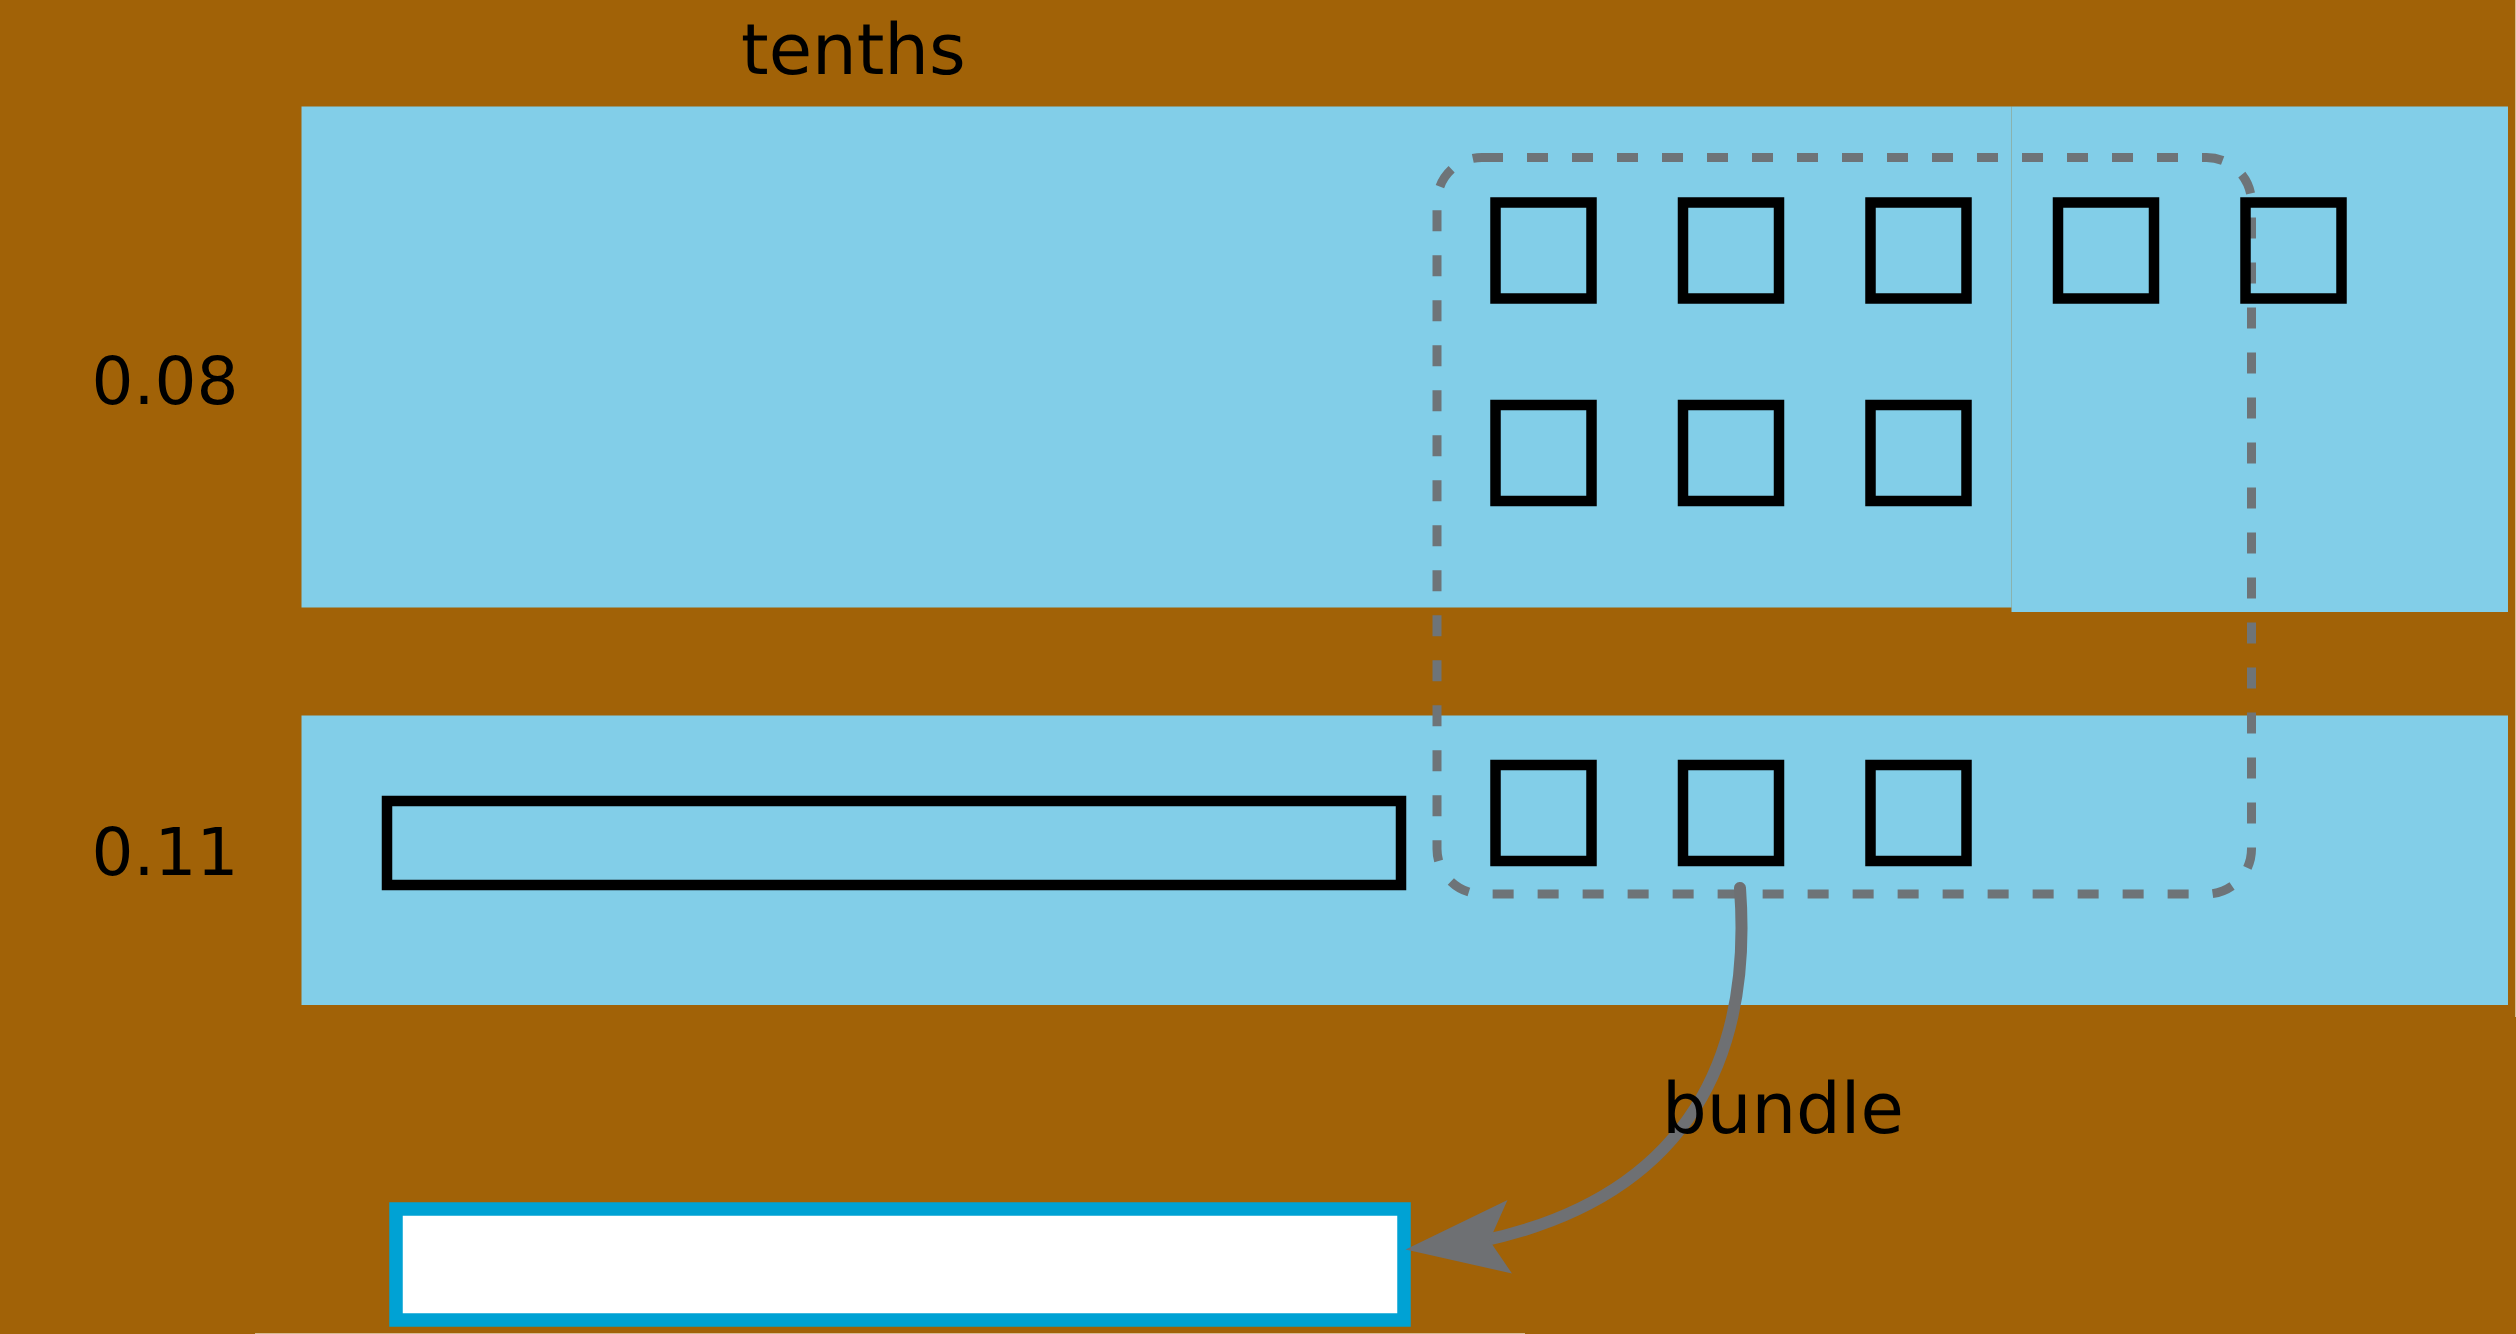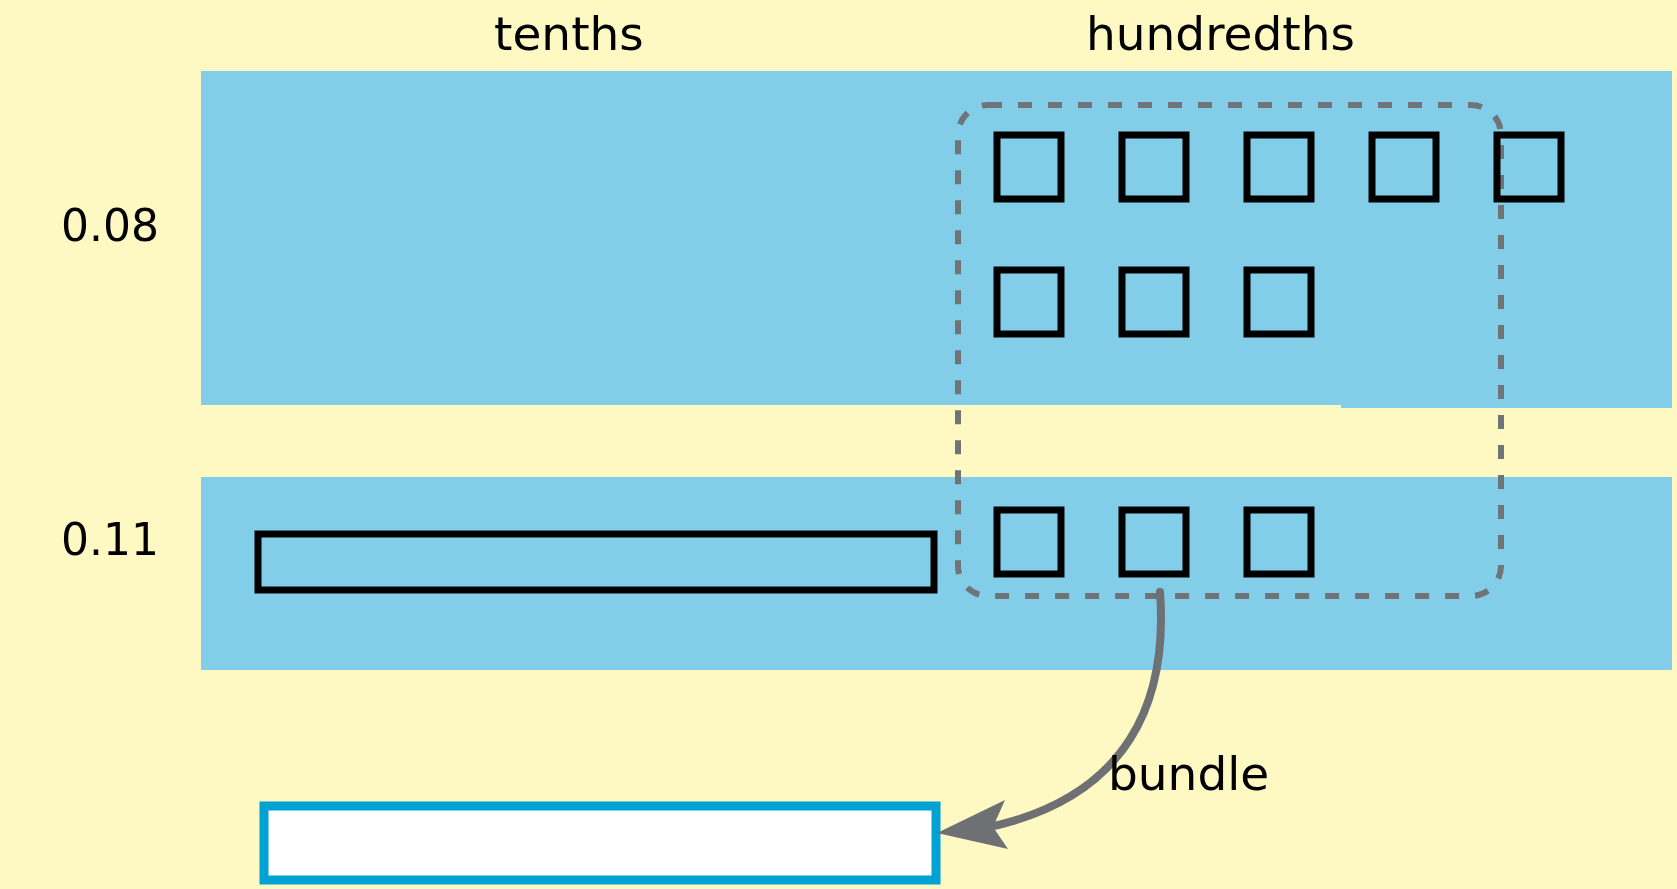--- a/index.html
+++ b/index.html
@@ -7,21 +7,21 @@
     padding: 0;
     background: #ffffff;
   }
   body {
     font-family: "DejaVu Sans", "Liberation Sans", sans-serif;
   }
   #stage {
     position: relative;
     width: 1677px;
     height: 889px;
-    background: #fef9c3;
+    background: #a16207;
     overflow: hidden;
   }
   #diagram-svg {
     position: absolute;
     left: 0;
     top: 0;
   }
   .col-heading {
     position: absolute;
     font-size: 47px;
@@ -38,33 +38,34 @@
     left: 1086px;
     top: 10px;
   }
   .row-label {
     position: absolute;
     font-size: 44px;
     color: #000000;
     line-height: 1;
     white-space: nowrap;
     font-weight: 400;
+    margin-top: 29px;
   }
   #label-row-0 {
     left: 61px;
     top: 204px;
   }
   #label-row-1 {
     left: 61px;
     top: 518px;
   }
   #bundle-label {
     position: absolute;
     left: 1108px;
-    top: 750px;
+    top: 716px;
     font-size: 47px;
     color: #000000;
     line-height: 1;
     white-space: nowrap;
     font-weight: 400;
   }
 </style>
 </head>
 <body>
 
@@ -106,21 +107,20 @@
     <rect x="264" y="806" width="672" height="74" fill="#ffffff" stroke="#00A2D4" stroke-width="9"></rect>
 
     <g>
       <path d="M 1160,592 C 1168,700 1130,798 985,828" fill="none" stroke="#6E7073" stroke-width="8" stroke-linecap="round"></path>
       <path d="M 937,833 L 1005,800 L 993,827 L 1008,849 Z" fill="#6E7073"></path>
     </g>
   </svg>
 
   <div class="col-heading" id="heading-tenths">tenths</div>
 
-  <div class="col-heading" id="heading-hundredths">hundredths</div>
 
   <div class="row-label" id="label-row-0">0.08</div>
 
   <div class="row-label" id="label-row-1">0.11</div>
 
   <div id="bundle-label">bundle</div>
 
 </div>
 
 </body></html>

